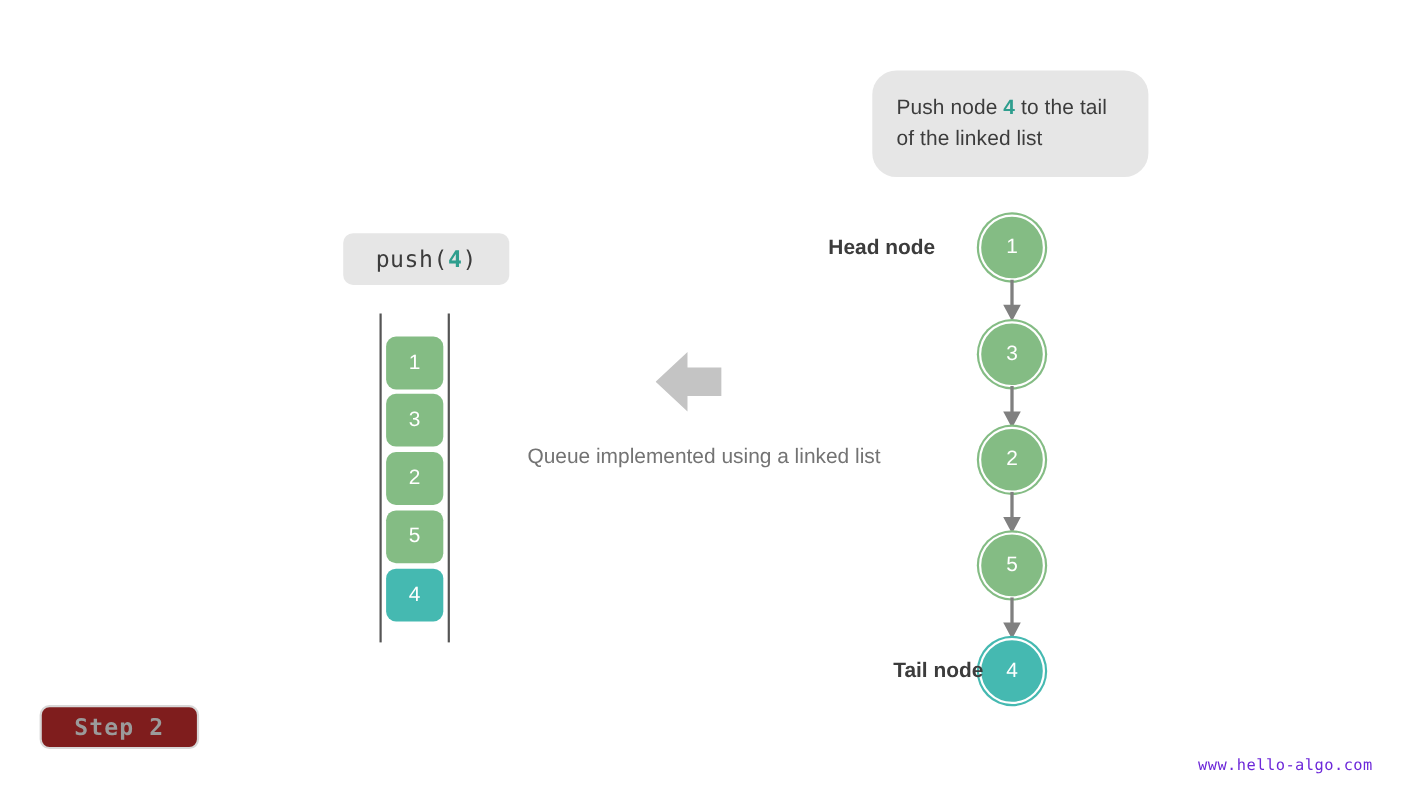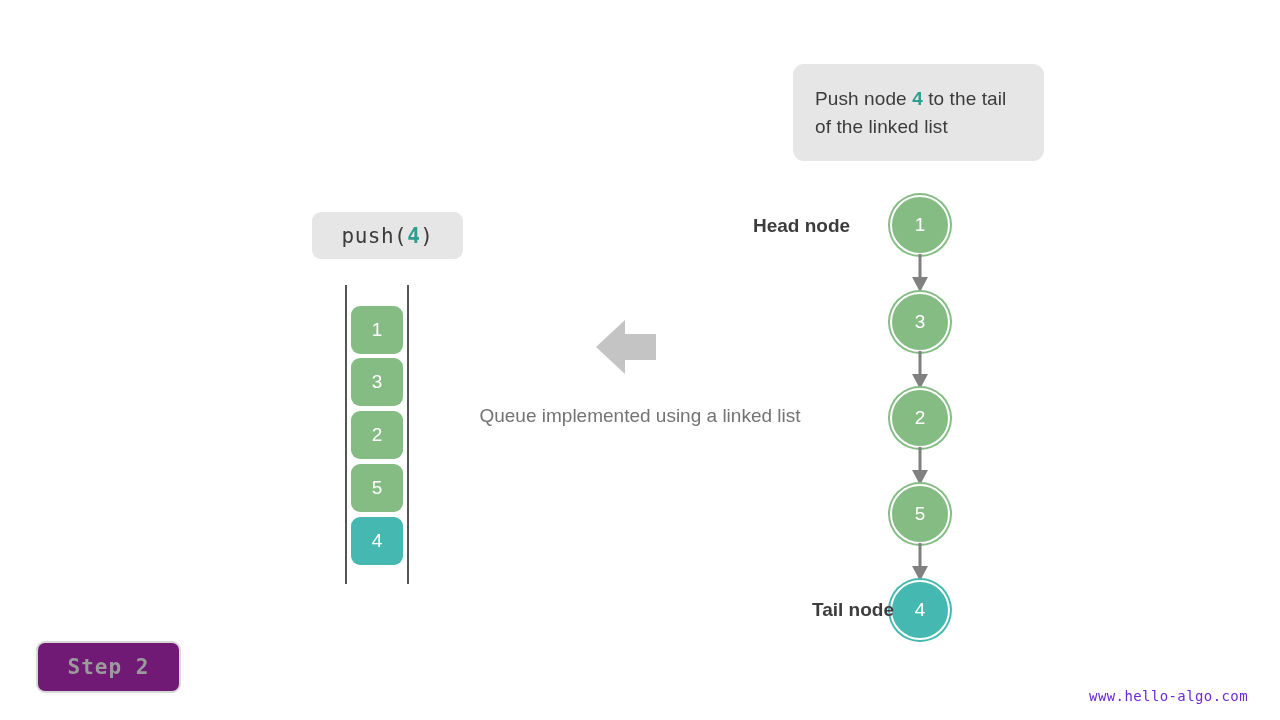--- a/index.html
+++ b/index.html
@@ -20,21 +20,21 @@
   }
 
   
   .callout {
     position: absolute;
     left: 793px;
     top: 64px;
     width: 251px;
     height: 97px;
     background: #e6e6e6;
-    border-radius: 11px;
+    border-radius: 22px;
     box-sizing: border-box;
     padding: 18px 22px;
     display: flex;
     align-items: center;
   }
   .callout-text {
     font-size: 19px;
     line-height: 28px;
     color: #3c3c3c;
     letter-spacing: 0.1px;
@@ -145,25 +145,25 @@
     white-space: nowrap;
     text-align: right;
   }
 
   
   .step-badge {
     position: absolute;
     left: 36px;
     top: 641px;
     width: 145px;
-    height: 52px;
+    height: 40px;
     box-sizing: border-box;
     border: 2px solid #d8d8d8;
     border-radius: 9px;
-    background: #701a75;
+    background: #7f1d1d;
     display: flex;
     align-items: center;
     justify-content: center;
     font-family: "DejaVu Sans Mono", "Liberation Mono", monospace;
     font-size: 21px;
     font-weight: bold;
     color: #9b9b9b;
     letter-spacing: 1px;
   }
 

